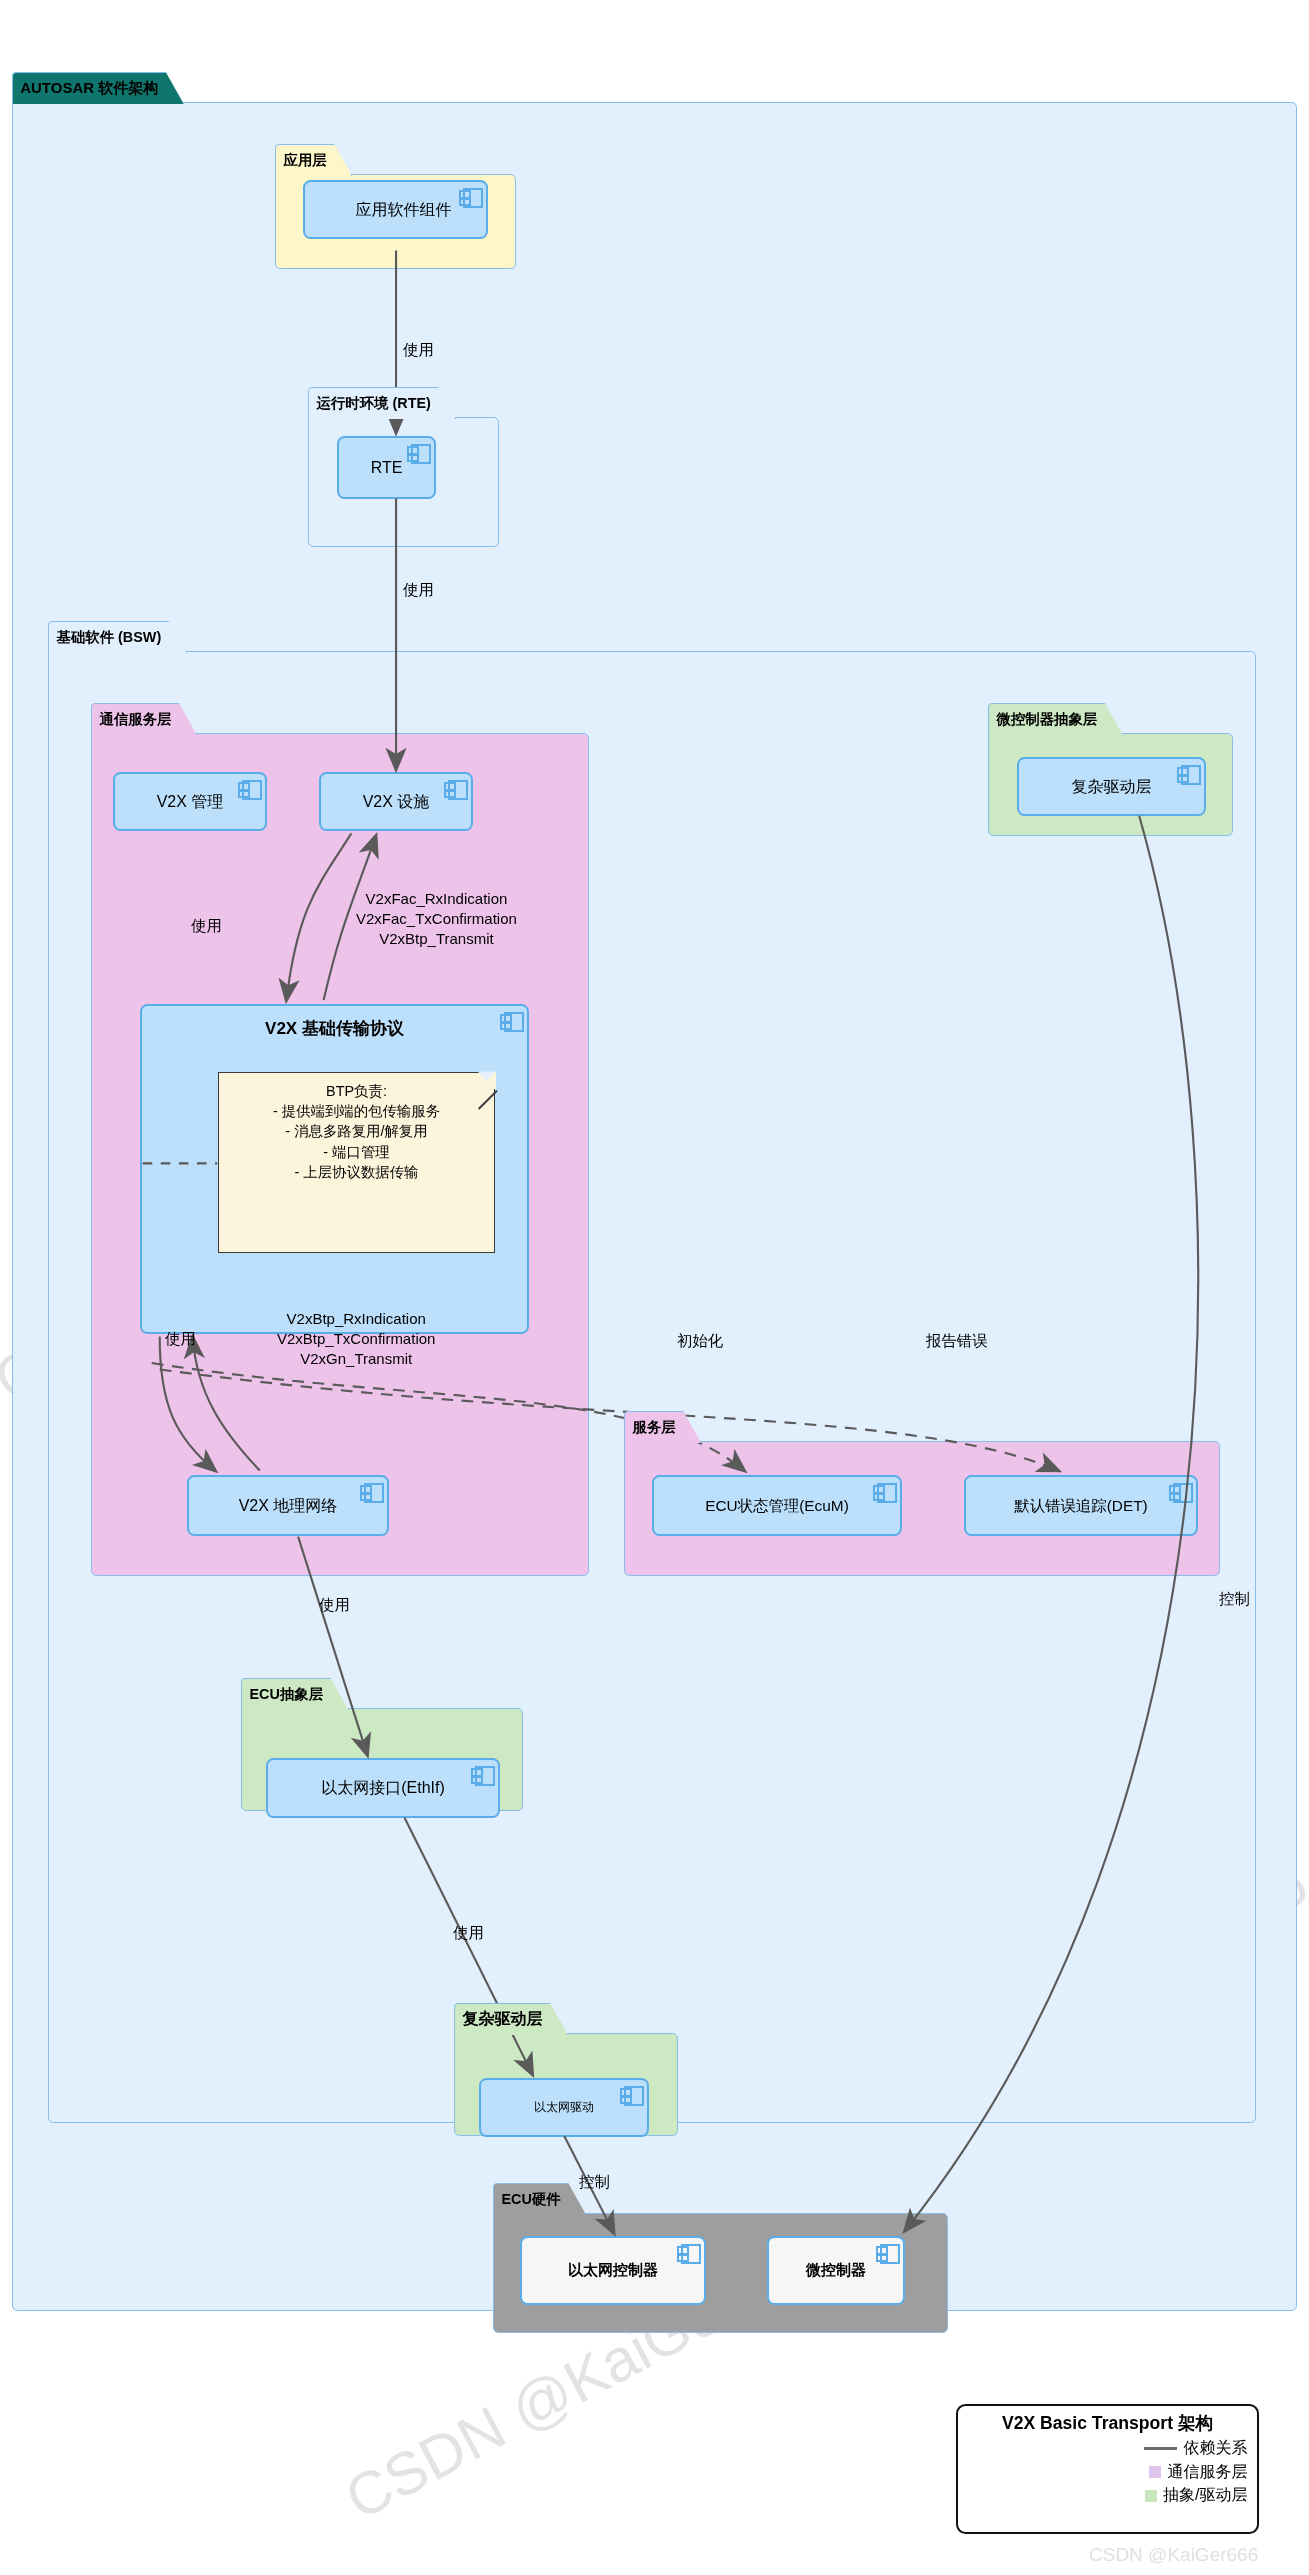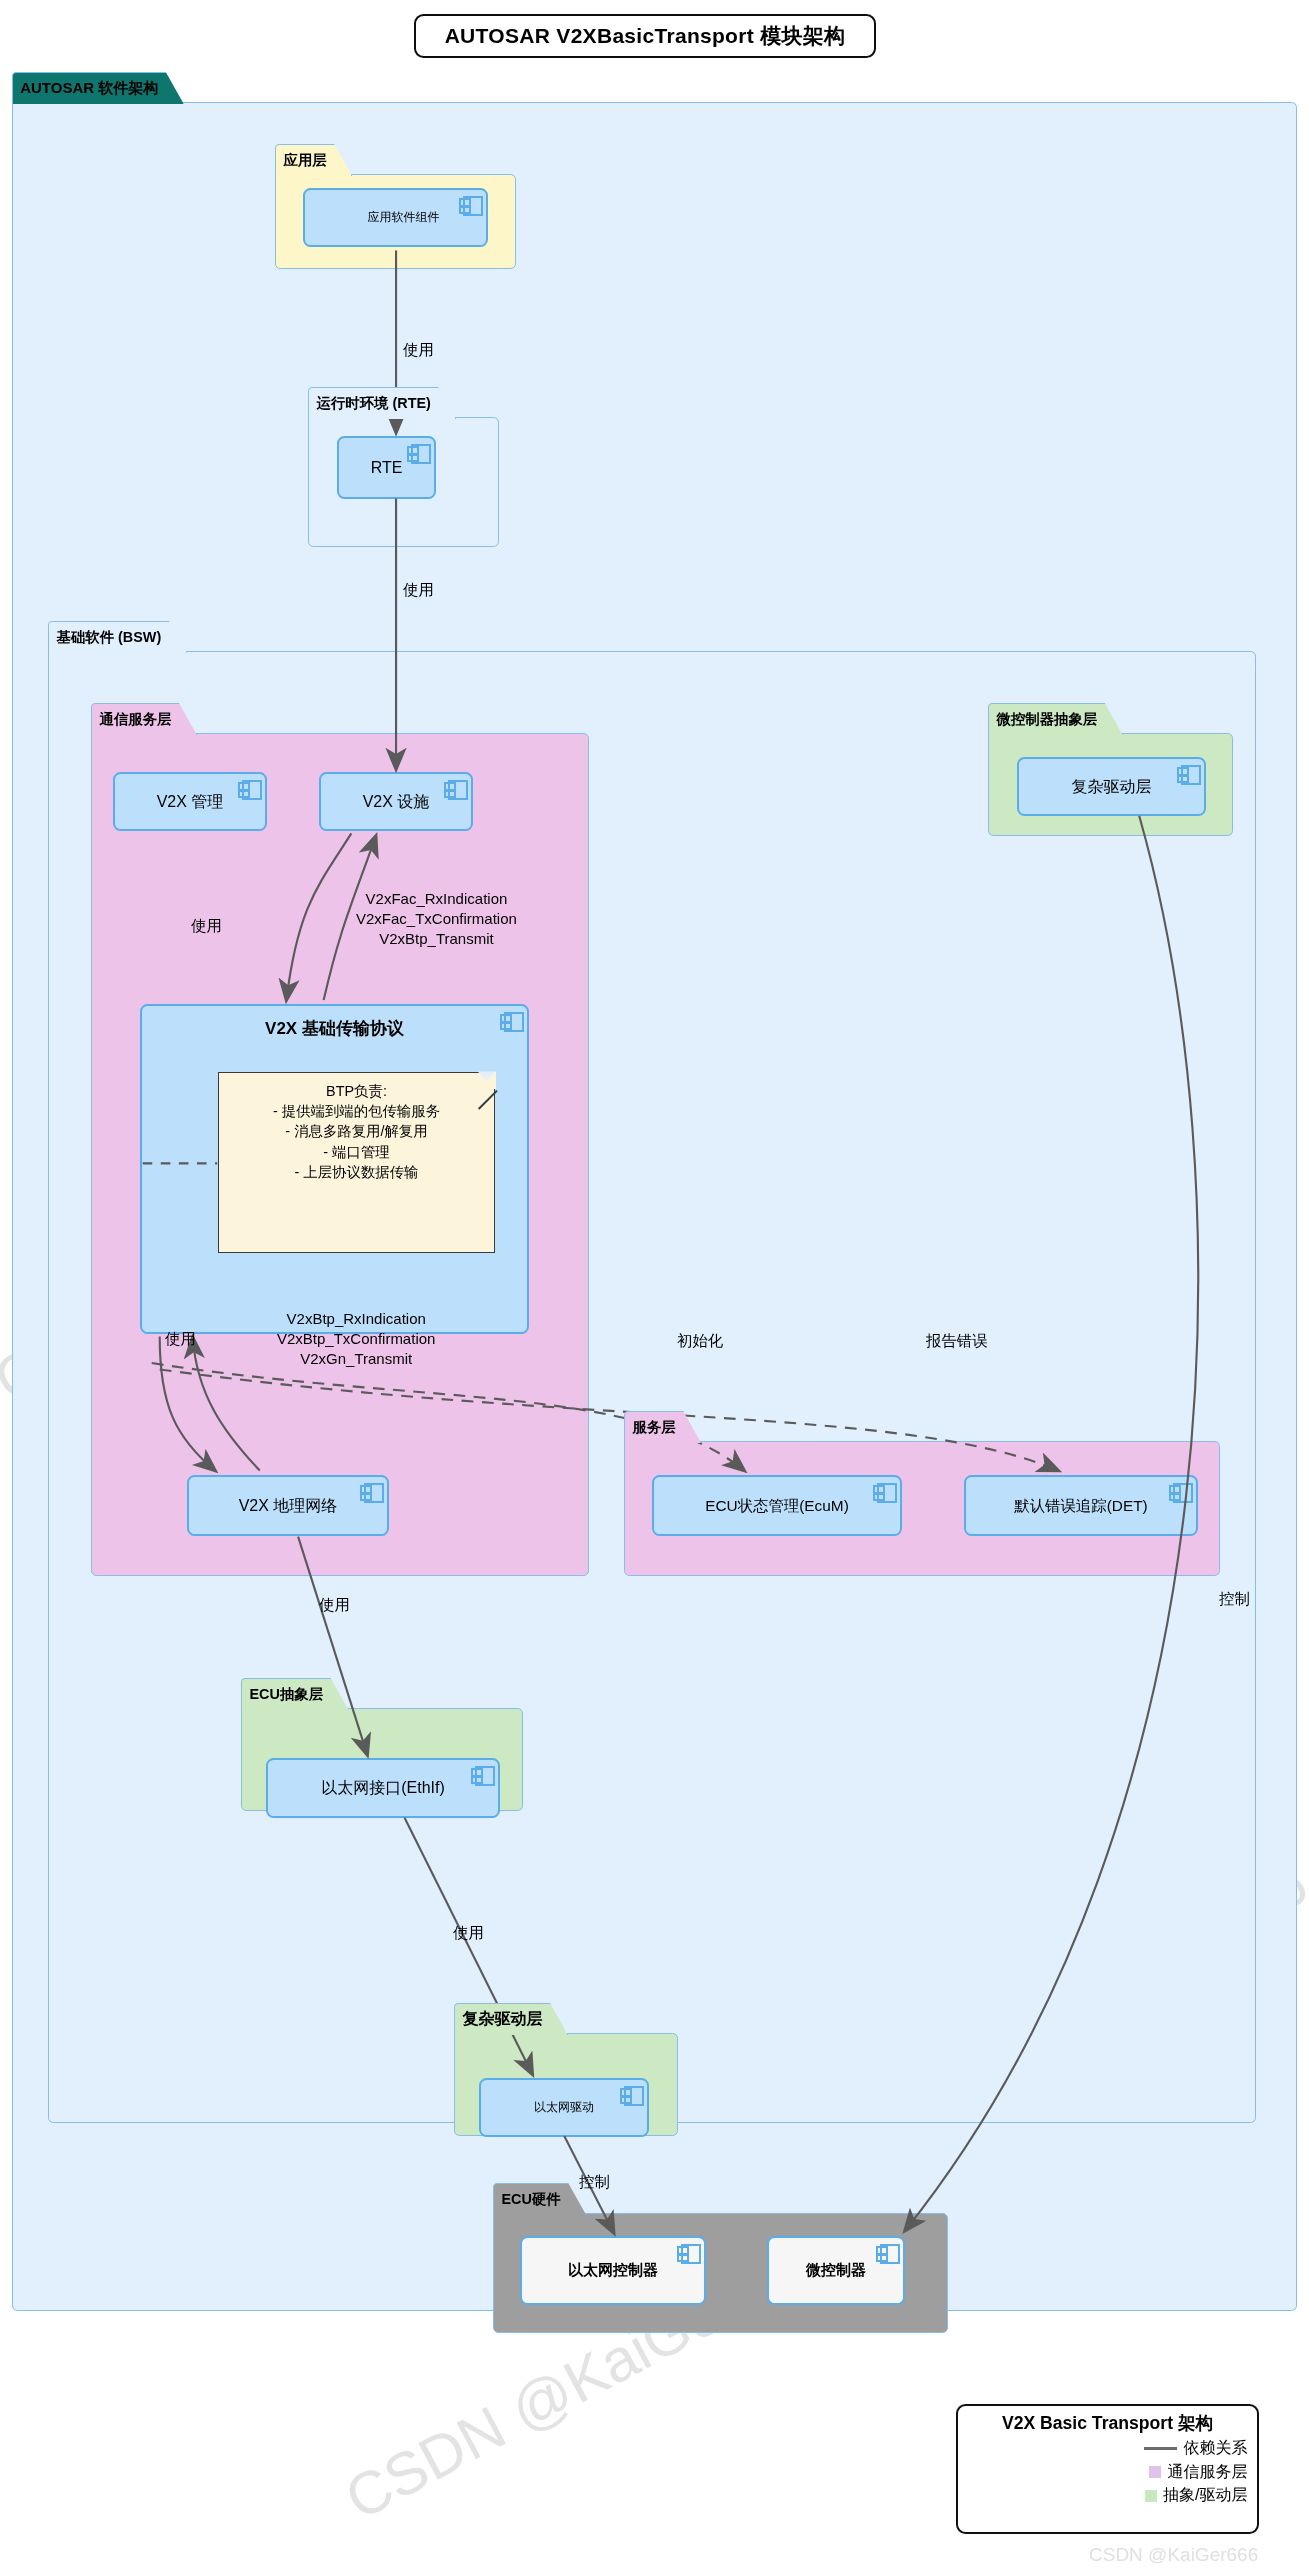--- a/index.html
+++ b/index.html
@@ -109,36 +109,35 @@
 <body>
 
 <div id="canvas">
 
   <div class="wm" style="left:-32px;top:1225px;transform:rotate(-28deg);">CSDN @KaiGer666</div>
   <div class="wm" style="left:256px;top:1587px;transform:rotate(-28deg);">CSDN @KaiGer666</div>
   <div class="wm" style="left:559px;top:1012px;transform:rotate(-28deg);">CSDN @KaiGer666</div>
   <div class="wm" style="left:799px;top:1970px;transform:rotate(-28deg);">CSDN @KaiGer666</div>
   <div class="wm" style="left:319px;top:2343px;transform:rotate(-28deg);">CSDN @KaiGer666</div>
 
-  <div class="diagram-title">AUTOSAR V2XBasicTransport 模块架构</div>
 
   <div class="pkg pkg-blue" style="left:11.7px;top:72px;width:1285px;height:2239px;">
     <div class="pkg-tab" style="font-size:15px;">
         <span>AUTOSAR 软件架构</span>
       </div>
     <div class="pkg-body"></div>
   </div>
 
   <div class="pkg pkg-yellow" style="left:275px;top:144px;width:241px;height:125px;">
     <div class="pkg-tab" style="font-size:14.4px;">
         <span>应用层</span>
       </div>
     <div class="pkg-body"></div>
   </div>
-  <div class="node" style="left:303px;top:188px;width:185px;height:59px;font-size:12px;padding-left:16px;">
+  <div class="node" style="left:303px;top:180px;width:185px;height:59px;font-size:16px;padding-left:16px;">
     <span class="cmp-icon">
         <i class="cp1"></i>
         <i class="cp2"></i>
         <i class="cbody"></i>
       </span>
     <span class="node-label">应用软件组件</span>
   </div>
 
   <div class="pkg pkg-plain" style="left:308px;top:387px;width:191px;height:160px;">
     <div class="pkg-tab" style="font-size:14.4px;">

